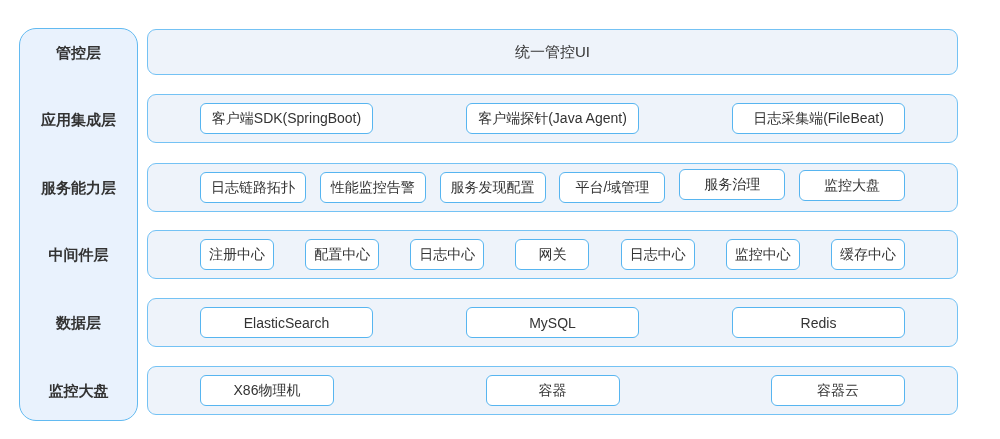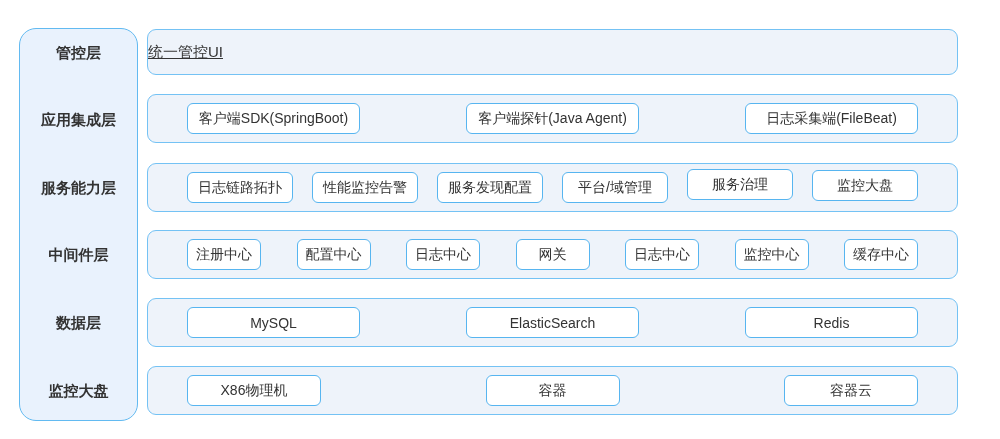--- a/index.html
+++ b/index.html
@@ -16,23 +16,23 @@
   .side-label{
     position:absolute;left:0;width:100%;text-align:center;
     font-size:15px;font-weight:bold;color:#333333;
     transform:translateY(-50%);white-space:nowrap;
   }
   .panel{
     position:absolute;left:147px;width:811px;height:49px;
     background:#eef3fa;border:1.5px solid #74c2f4;border-radius:9px;
     box-sizing:border-box;
     display:flex;align-items:center;justify-content:space-between;
-    padding:0 39px;
+    padding:0 52px;
   }
-  .panel.single{justify-content:flex-start;padding:0;text-decoration:underline;}
+  .panel.single{justify-content:center;padding:0;}
   .panel-title{font-size:15px;color:#333333;white-space:nowrap;}
   .box{
     background:#ffffff;border:1px solid #57b5f0;border-radius:6px;
     height:31px;box-sizing:border-box;
     display:flex;align-items:center;justify-content:center;
     font-size:14px;color:#333333;white-space:nowrap;flex:0 0 auto;
   }
   .w-lg{width:173px;}
   .w-md{width:106px;}
   .w-sm{width:74px;}
@@ -77,22 +77,22 @@
     <div class="box w-sm">注册中心</div>
     <div class="box w-sm">配置中心</div>
     <div class="box w-sm">日志中心</div>
     <div class="box w-sm">网关</div>
     <div class="box w-sm">日志中心</div>
     <div class="box w-sm">监控中心</div>
     <div class="box w-sm">缓存中心</div>
   </div>
 
   <div class="panel" style="top:298px">
+    <div class="box w-lg">ElasticSearch</div>
     <div class="box w-lg">MySQL</div>
-    <div class="box w-lg">ElasticSearch</div>
     <div class="box w-lg">Redis</div>
   </div>
 
   <div class="panel" style="top:366px">
     <div class="box w-if">X86物理机</div>
     <div class="box w-if">容器</div>
     <div class="box w-if">容器云</div>
   </div>
 
 </div>

